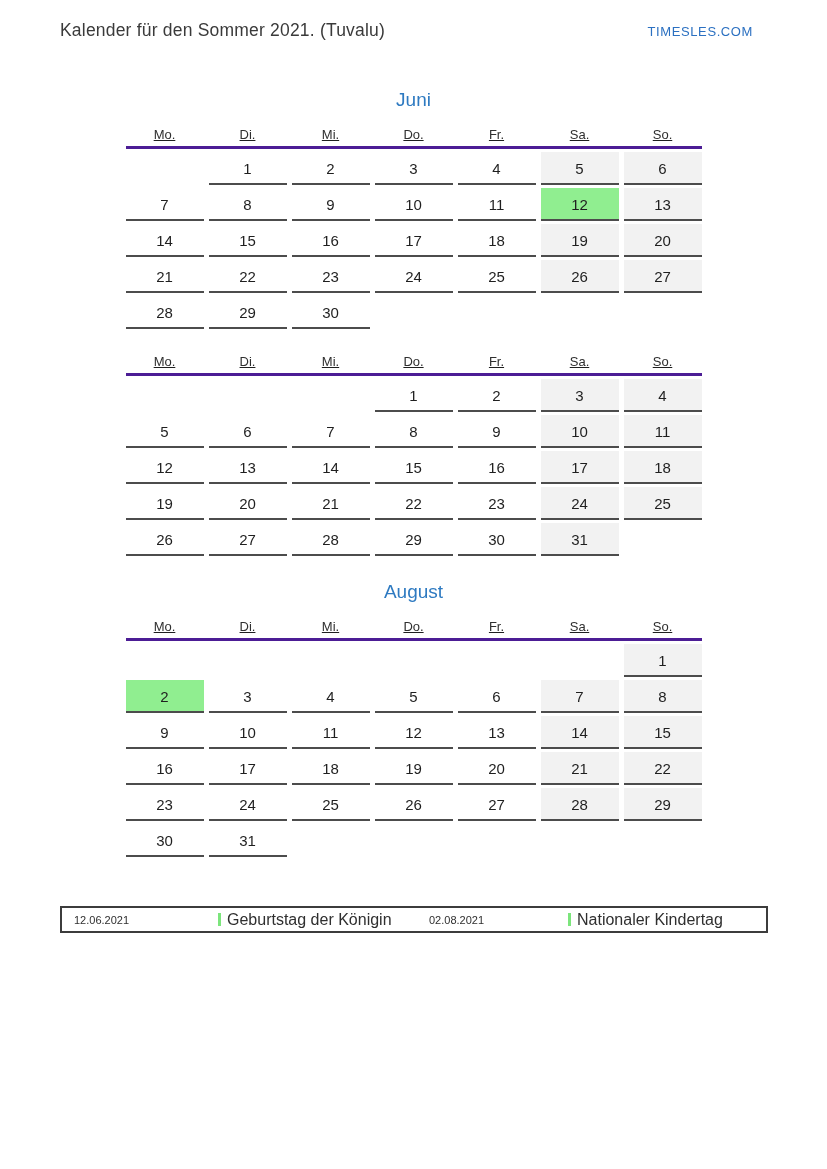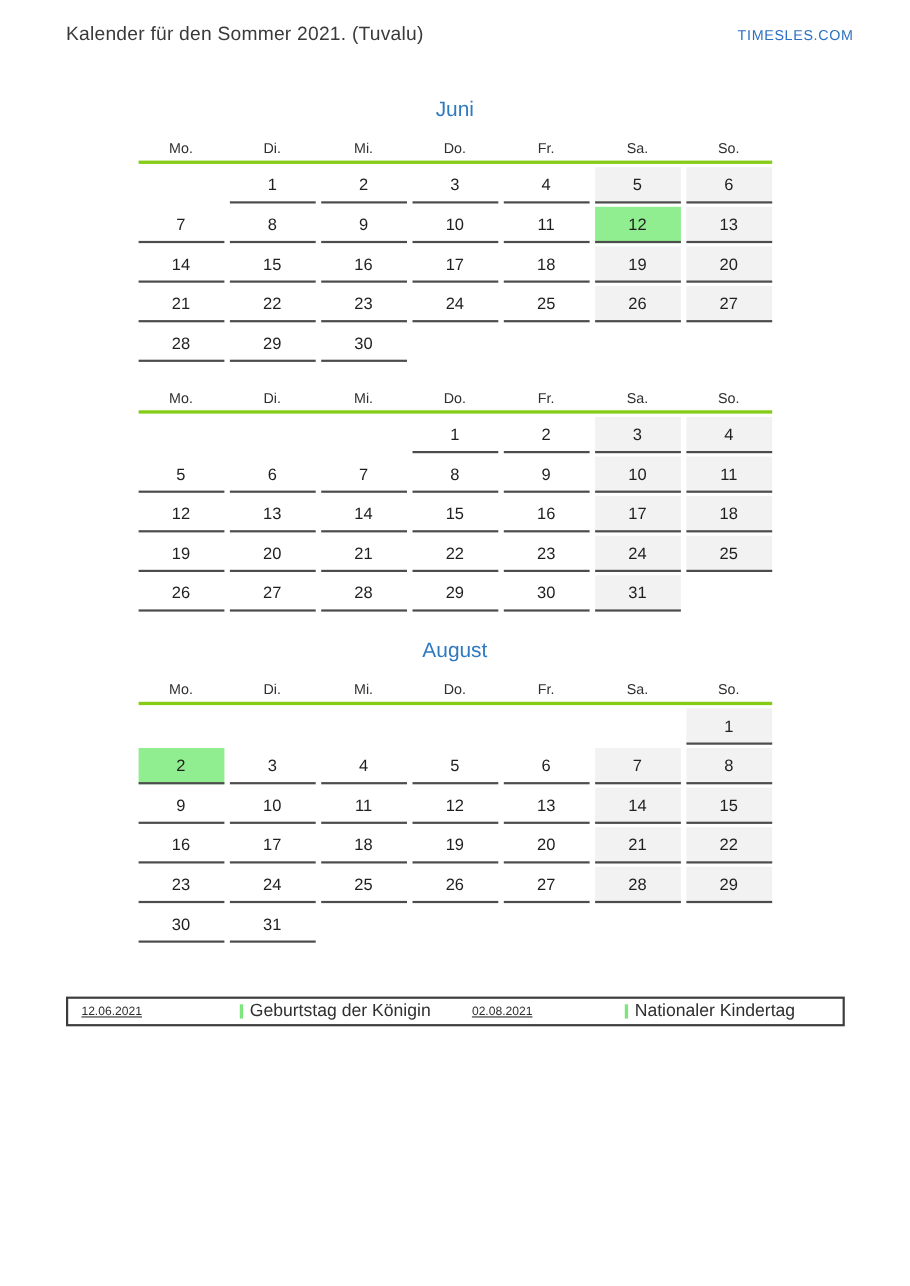--- a/index.html
+++ b/index.html
@@ -6,21 +6,21 @@
   html, body { background: #ffffff; }
   body {
     width: 827px; height: 1169px;
     position: relative;
     font-family: "Liberation Sans", sans-serif;
     color: #1f1f1f;
     overflow: hidden;
   }
   .page-header {
     position: absolute;
-    top: 20px; left: 60px; right: 51px;
+    top: 20px; left: 60px; right: 74px;
     display: flex;
     justify-content: space-between;
     align-items: baseline;
   }
   .page-title {
     font-size: 17.5px;
     font-weight: 400;
     color: #3a3a3a;
     letter-spacing: 0.2px;
   }
@@ -42,21 +42,22 @@
     color: #2e7ac1;
     text-align: center;
     height: 23px;
   }
   .weekday-row {
     margin-top: 15px;
     height: 23px;
     display: grid;
     grid-template-columns: repeat(7, 78px);
     column-gap: 5px;
-    border-bottom: 3px solid #84cc16;
+    border-bottom: 3px solid #4c1d95;
+    text-decoration: underline;
   }
   .weekday {
     text-align: center;
     font-size: 13px;
     color: #2f2f2f;
     line-height: 18px;
   }
   .grid {
     display: grid;
     grid-template-columns: repeat(7, 78px);
@@ -83,21 +84,20 @@
     border: 2px solid #3c3c3c;
     display: grid;
     grid-template-columns: 144px 211px 139px 1fr;
     align-items: center;
     padding-left: 12px;
     background: #ffffff;
   }
   .legend-date {
     font-size: 11px;
     color: #2f2f2f;
-    text-decoration: underline;
   }
   .legend-item {
     display: flex;
     align-items: center;
     gap: 6px;
   }
   .legend-bar {
     width: 3px; height: 13px;
     background: #7ce57c;
     flex: 0 0 3px;

